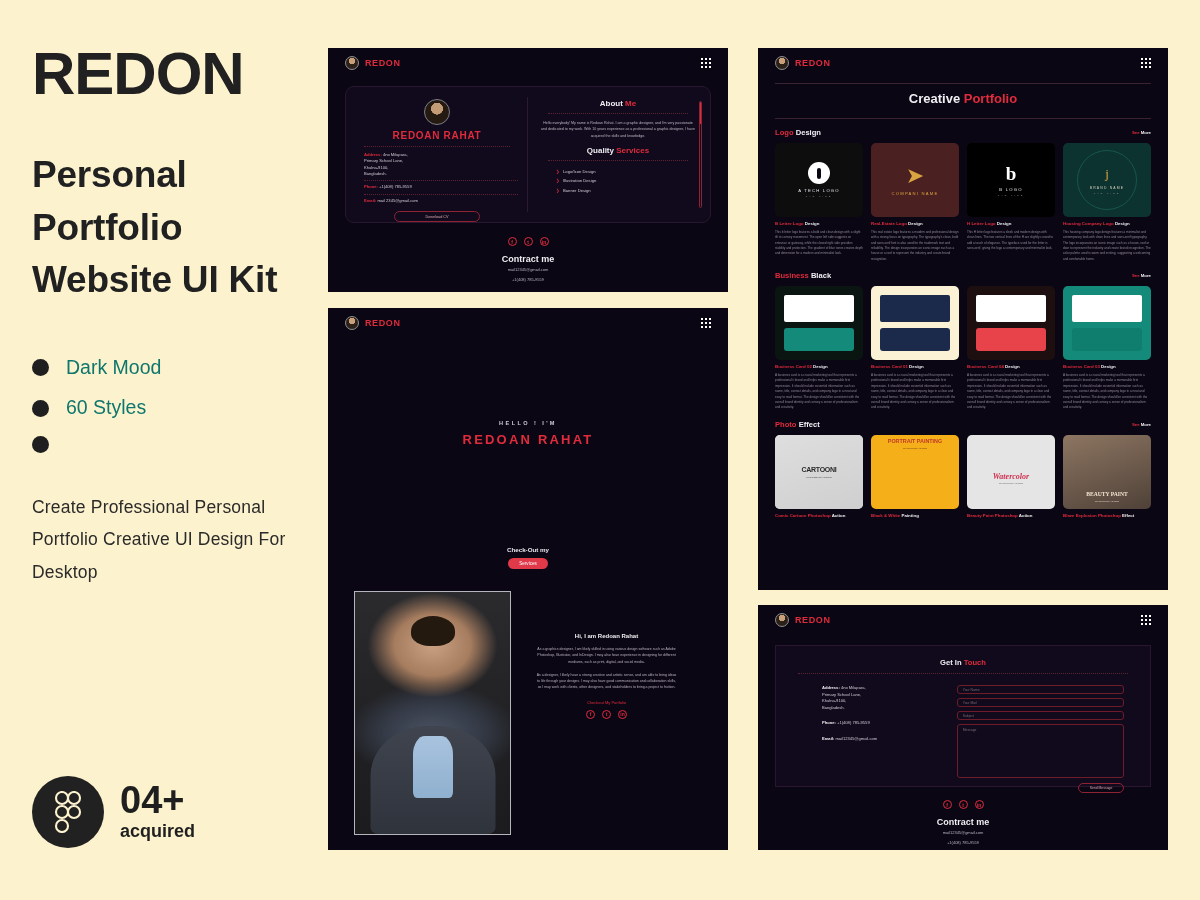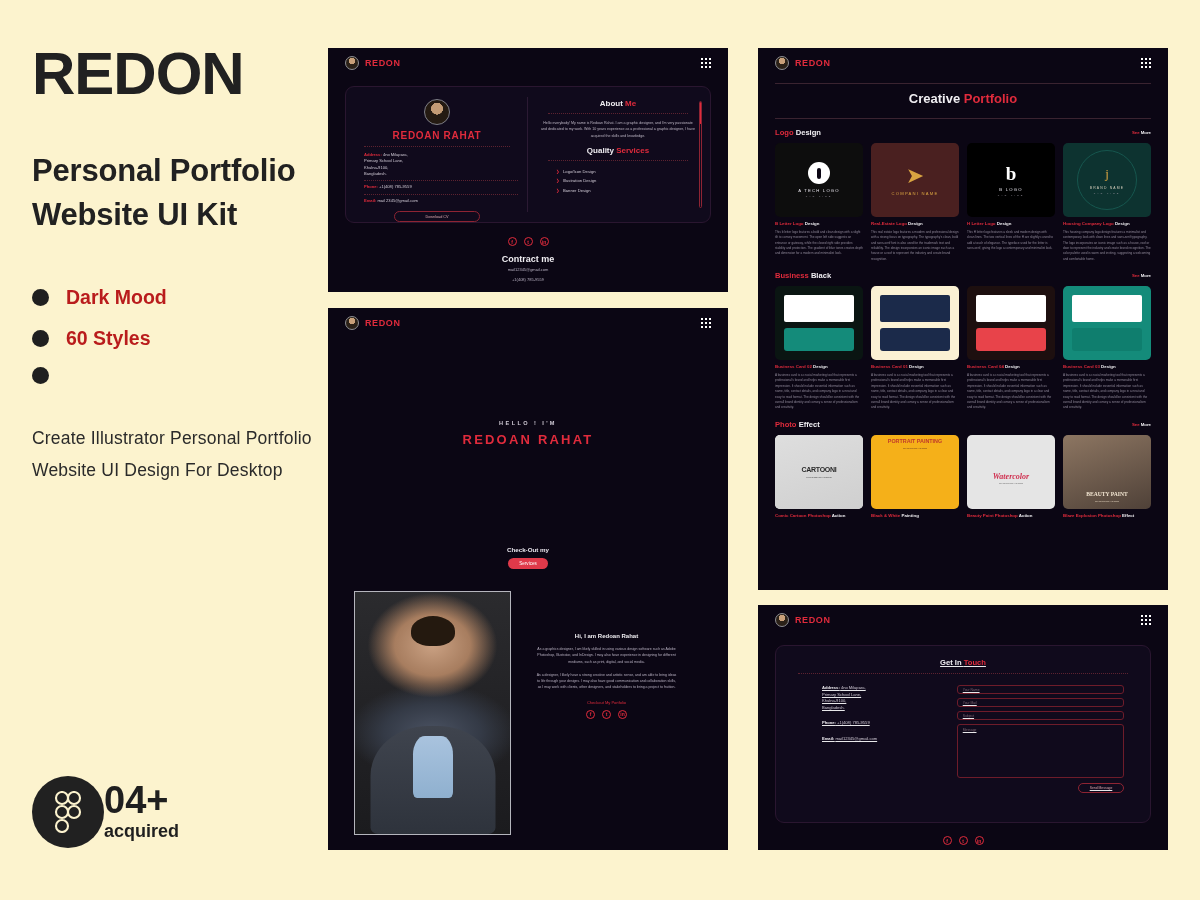--- a/index.html
+++ b/index.html
@@ -14,36 +14,36 @@
   .stage { position: absolute; inset: 0; }
 
   
   .left { position: absolute; left: 32px; top: 44px; width: 282px; }
   .brand-title {
     font-size: 60px; font-weight: 700; letter-spacing: -1px;
     color: #212121; line-height: 1; margin-bottom: 14px;
   }
   .brand-sub { font-size: 17.5px; color: #232323; letter-spacing: .1px; margin-left: 6px; }
   .kit-title {
-    margin-top: 45px; font-size: 31px; font-weight: 700; line-height: 1.42;
+    margin-top: 45px; font-size: 37px; font-weight: 700; line-height: 1.42;
     color: #212121; letter-spacing: -.2px;
   }
   .feature-list { margin-top: 48px; }
   .feature-row { display: flex; align-items: center; gap: 17px; margin-bottom: 15px; }
   .feature-row.two-line { align-items: center; }
   .bullet {
     width: 17px; height: 17px; border-radius: 50%;
     background: #1f1f1f; flex: 0 0 17px;
   }
-  .feature-label { font-size: 19.5px; font-weight: 700; color: #b91c1c; line-height: 1.32; }
+  .feature-label { font-size: 19.5px; font-weight: 400; color: #0f766e; line-height: 1.32; }
   .desc {
     margin-top: 38px; font-size: 17.5px; line-height: 1.85;
     color: #2a2a2a; letter-spacing: .2px;
   }
-  .figma-row { position: absolute; left: 32px; top: 776px; display: flex; align-items: center; }
+  .figma-row { position: absolute; left: 32px; top: 776px; display: flex; align-items: center; gap: 16px; }
   .figma-circle {
     width: 72px; height: 72px; border-radius: 50%; background: #212121;
     display: flex; align-items: center; justify-content: center;
   }
   .screens-num { font-size: 38px; font-weight: 700; color: #1f1f1f; line-height: .95; }
   .screens-word { font-size: 18px; font-weight: 700; color: #1f1f1f; margin-top: 3px; }
 
   
   .mock {
     position: absolute; background: #0b0614; overflow: hidden;
@@ -170,22 +170,22 @@
 
   .bc { width: 100%; height: 100%; padding: 9px; display: flex; flex-direction: column; justify-content: center; gap: 6px; }
   .bc-top { height: 28px; border-radius: 2px; }
   .bc-bot { height: 24px; border-radius: 3px; }
 
   .pe { width: 100%; height: 100%; position: relative; }
   .pe-label { position: absolute; left: 0; right: 0; text-align: center; font-weight: 700; }
 
   
   .contact-card {
-    margin: 10px 17px 0; height: 178px; border-radius: 9px;
-    border: 1px solid #2a1630; background: #100a1c; padding: 12px 18px; text-decoration: underline;
+    margin: 10px 17px 0; height: 142px; border-radius: 0;
+    border: 1px solid #2a1630; background: #100a1c; padding: 12px 18px;
   }
   .cc-h { text-align: center; font-size: 7.6px; font-weight: 700; color: #f0eef2; }
   .cc-h em { font-style: normal; color: #e02b3c; }
   .cc-body { display: flex; gap: 14px; margin-top: 11px; }
   .cc-left { width: 44%; padding-left: 28px; }
   .cc-line { font-size: 4.1px; line-height: 1.6; color: #cfc9d4; }
   .cc-line b { color: #f0eef2; }
   .cc-right { flex: 1; padding-right: 8px; }
   .field {
     border: 1px solid #6e1c2a; border-radius: 3px; height: 9px; margin-bottom: 4px;
@@ -213,21 +213,21 @@
       </div>
       <div class="feature-row">
         <span class="bullet"></span>
         <span class="feature-label">60 Styles</span>
       </div>
       <div class="feature-row two-line">
         <span class="bullet"></span>
       </div>
     </div>
 
-    <div class="desc">Create Illustrator Personal Portfolio Website UI Design For Desktop</div>
+    <div class="desc">Create Professional Personal Portfolio Creative UI Design For Desktop</div>
   </div>
 
   <div class="figma-row">
     <div class="figma-circle">
       <svg width="30" height="42" viewBox="0 0 30 42" fill="none" stroke="#fcf3ce" stroke-width="2.1">
         <circle cx="9" cy="7" r="6"></circle>
           <circle cx="21" cy="7" r="6"></circle>
         <circle cx="9" cy="21" r="6"></circle>
           <circle cx="21" cy="21" r="6"></circle>
         <circle cx="9" cy="35" r="6"></circle>

